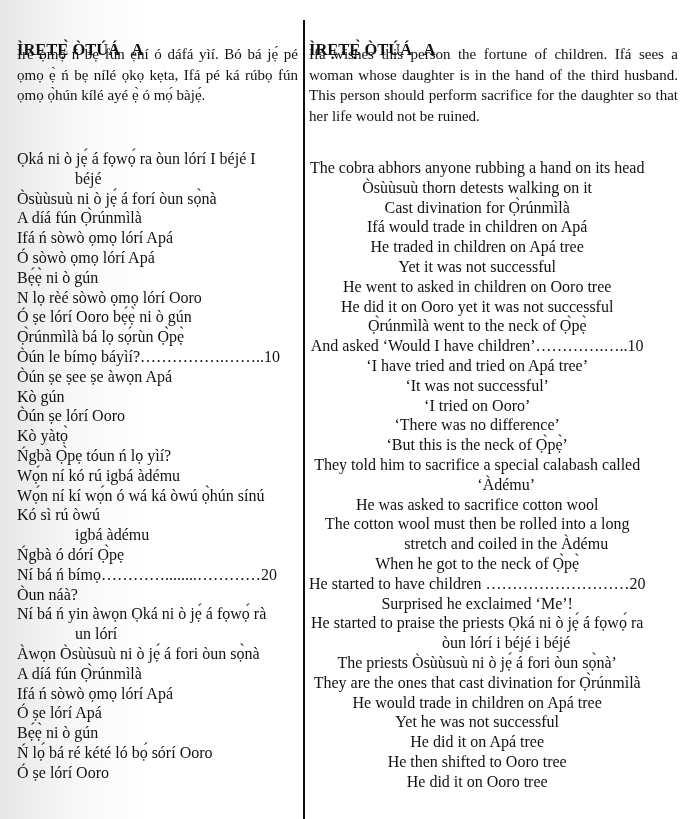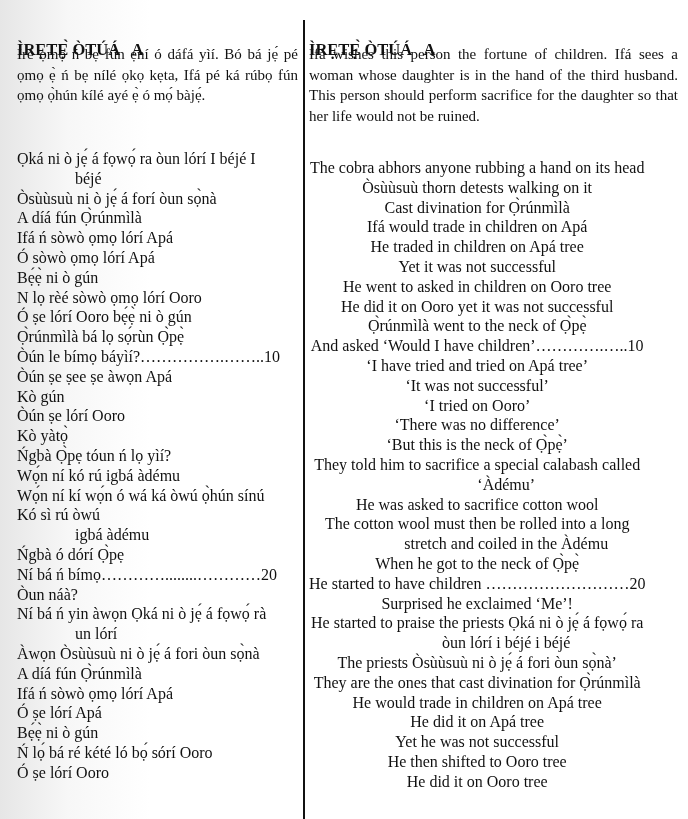--- a/index.html
+++ b/index.html
@@ -103,18 +103,18 @@
       <div class="line">The cotton wool must then be rolled into a long</div>
       <div class="line cont">stretch and coiled in the Àdému</div>
       <div class="line">When he got to the neck of Ọ̀pẹ̀</div>
       <div class="line">He started to have children ………………………20</div>
       <div class="line">Surprised he exclaimed ‘Me’!</div>
       <div class="line">He started to praise the priests Ọká ni ò jẹ́ á fọwọ́ ra</div>
       <div class="line cont">òun lórí i béjé i béjé</div>
       <div class="line">The priests Òsùùsuù ni ò jẹ́ á fori òun sọ̀nà’</div>
       <div class="line">They are the ones that cast divination for Ọ̀rúnmìlà</div>
       <div class="line">He would trade in children on Apá tree</div>
+      <div class="line">Yet he was not successful</div>
       <div class="line">He did it on Apá tree</div>
-      <div class="line">Yet he was not successful</div>
       <div class="line">He then shifted to Ooro tree</div>
       <div class="line">He did it on Ooro tree</div>
     </div>
 </div>
 
 </body></html>

